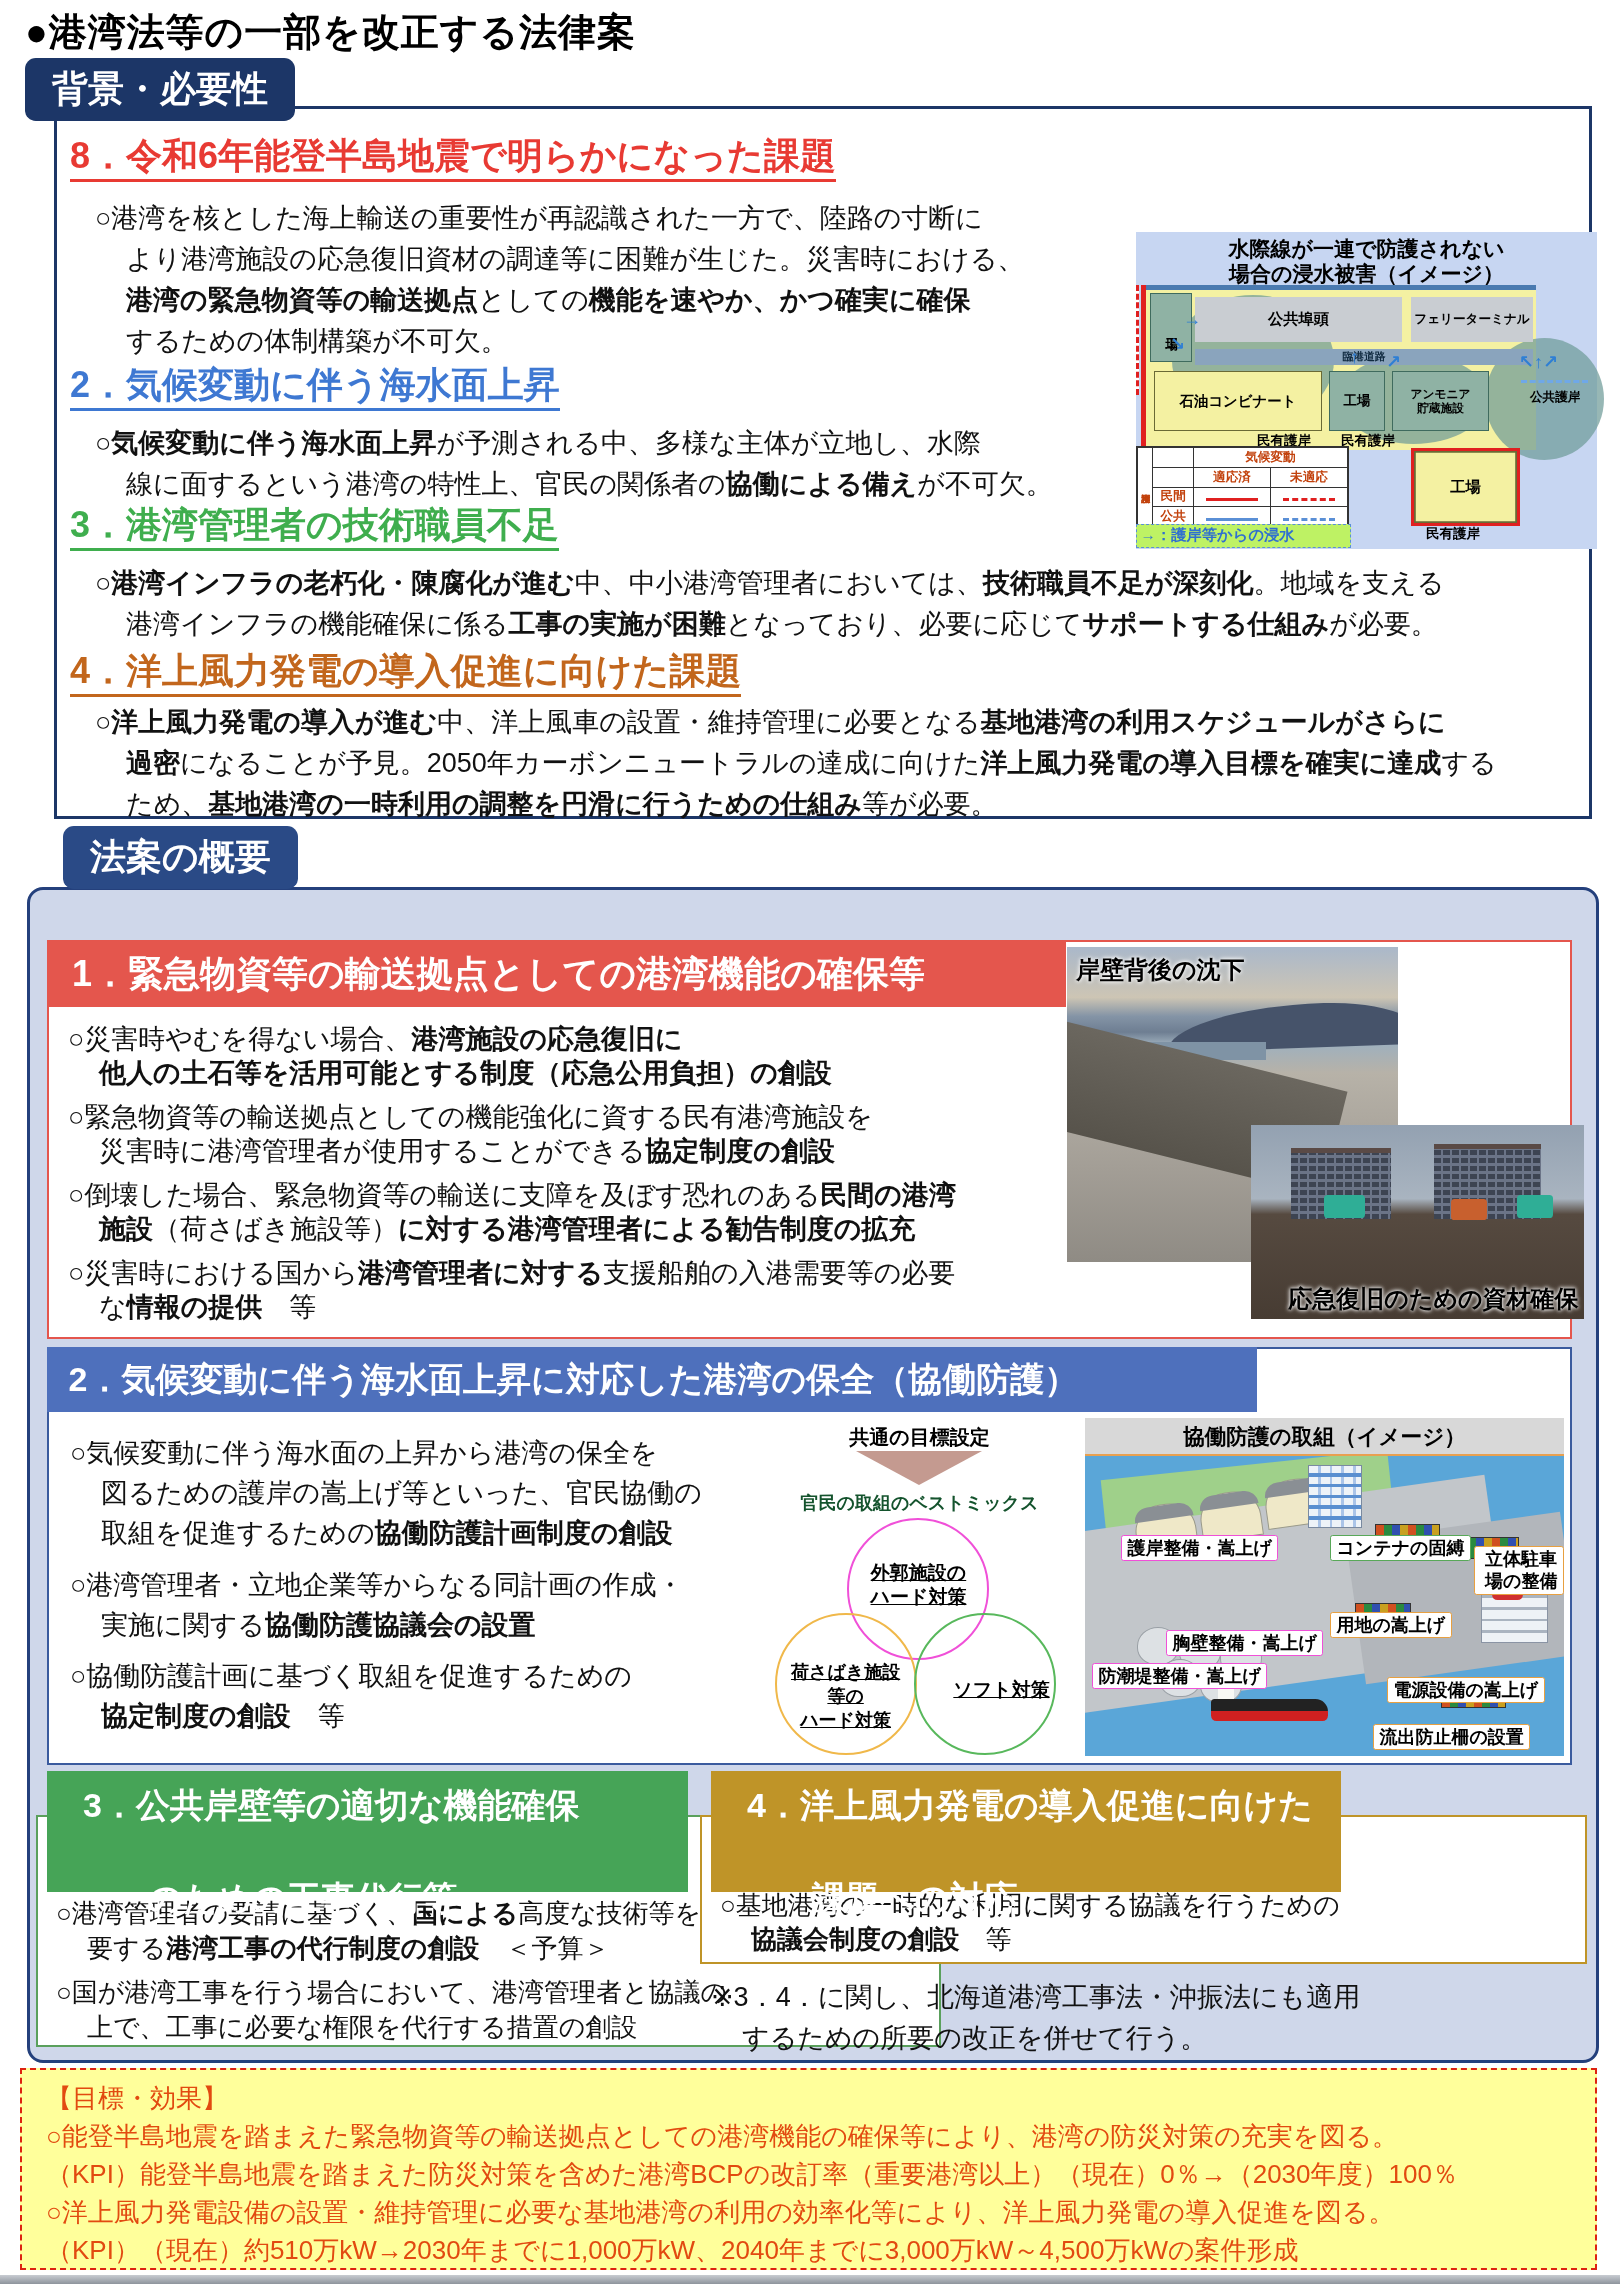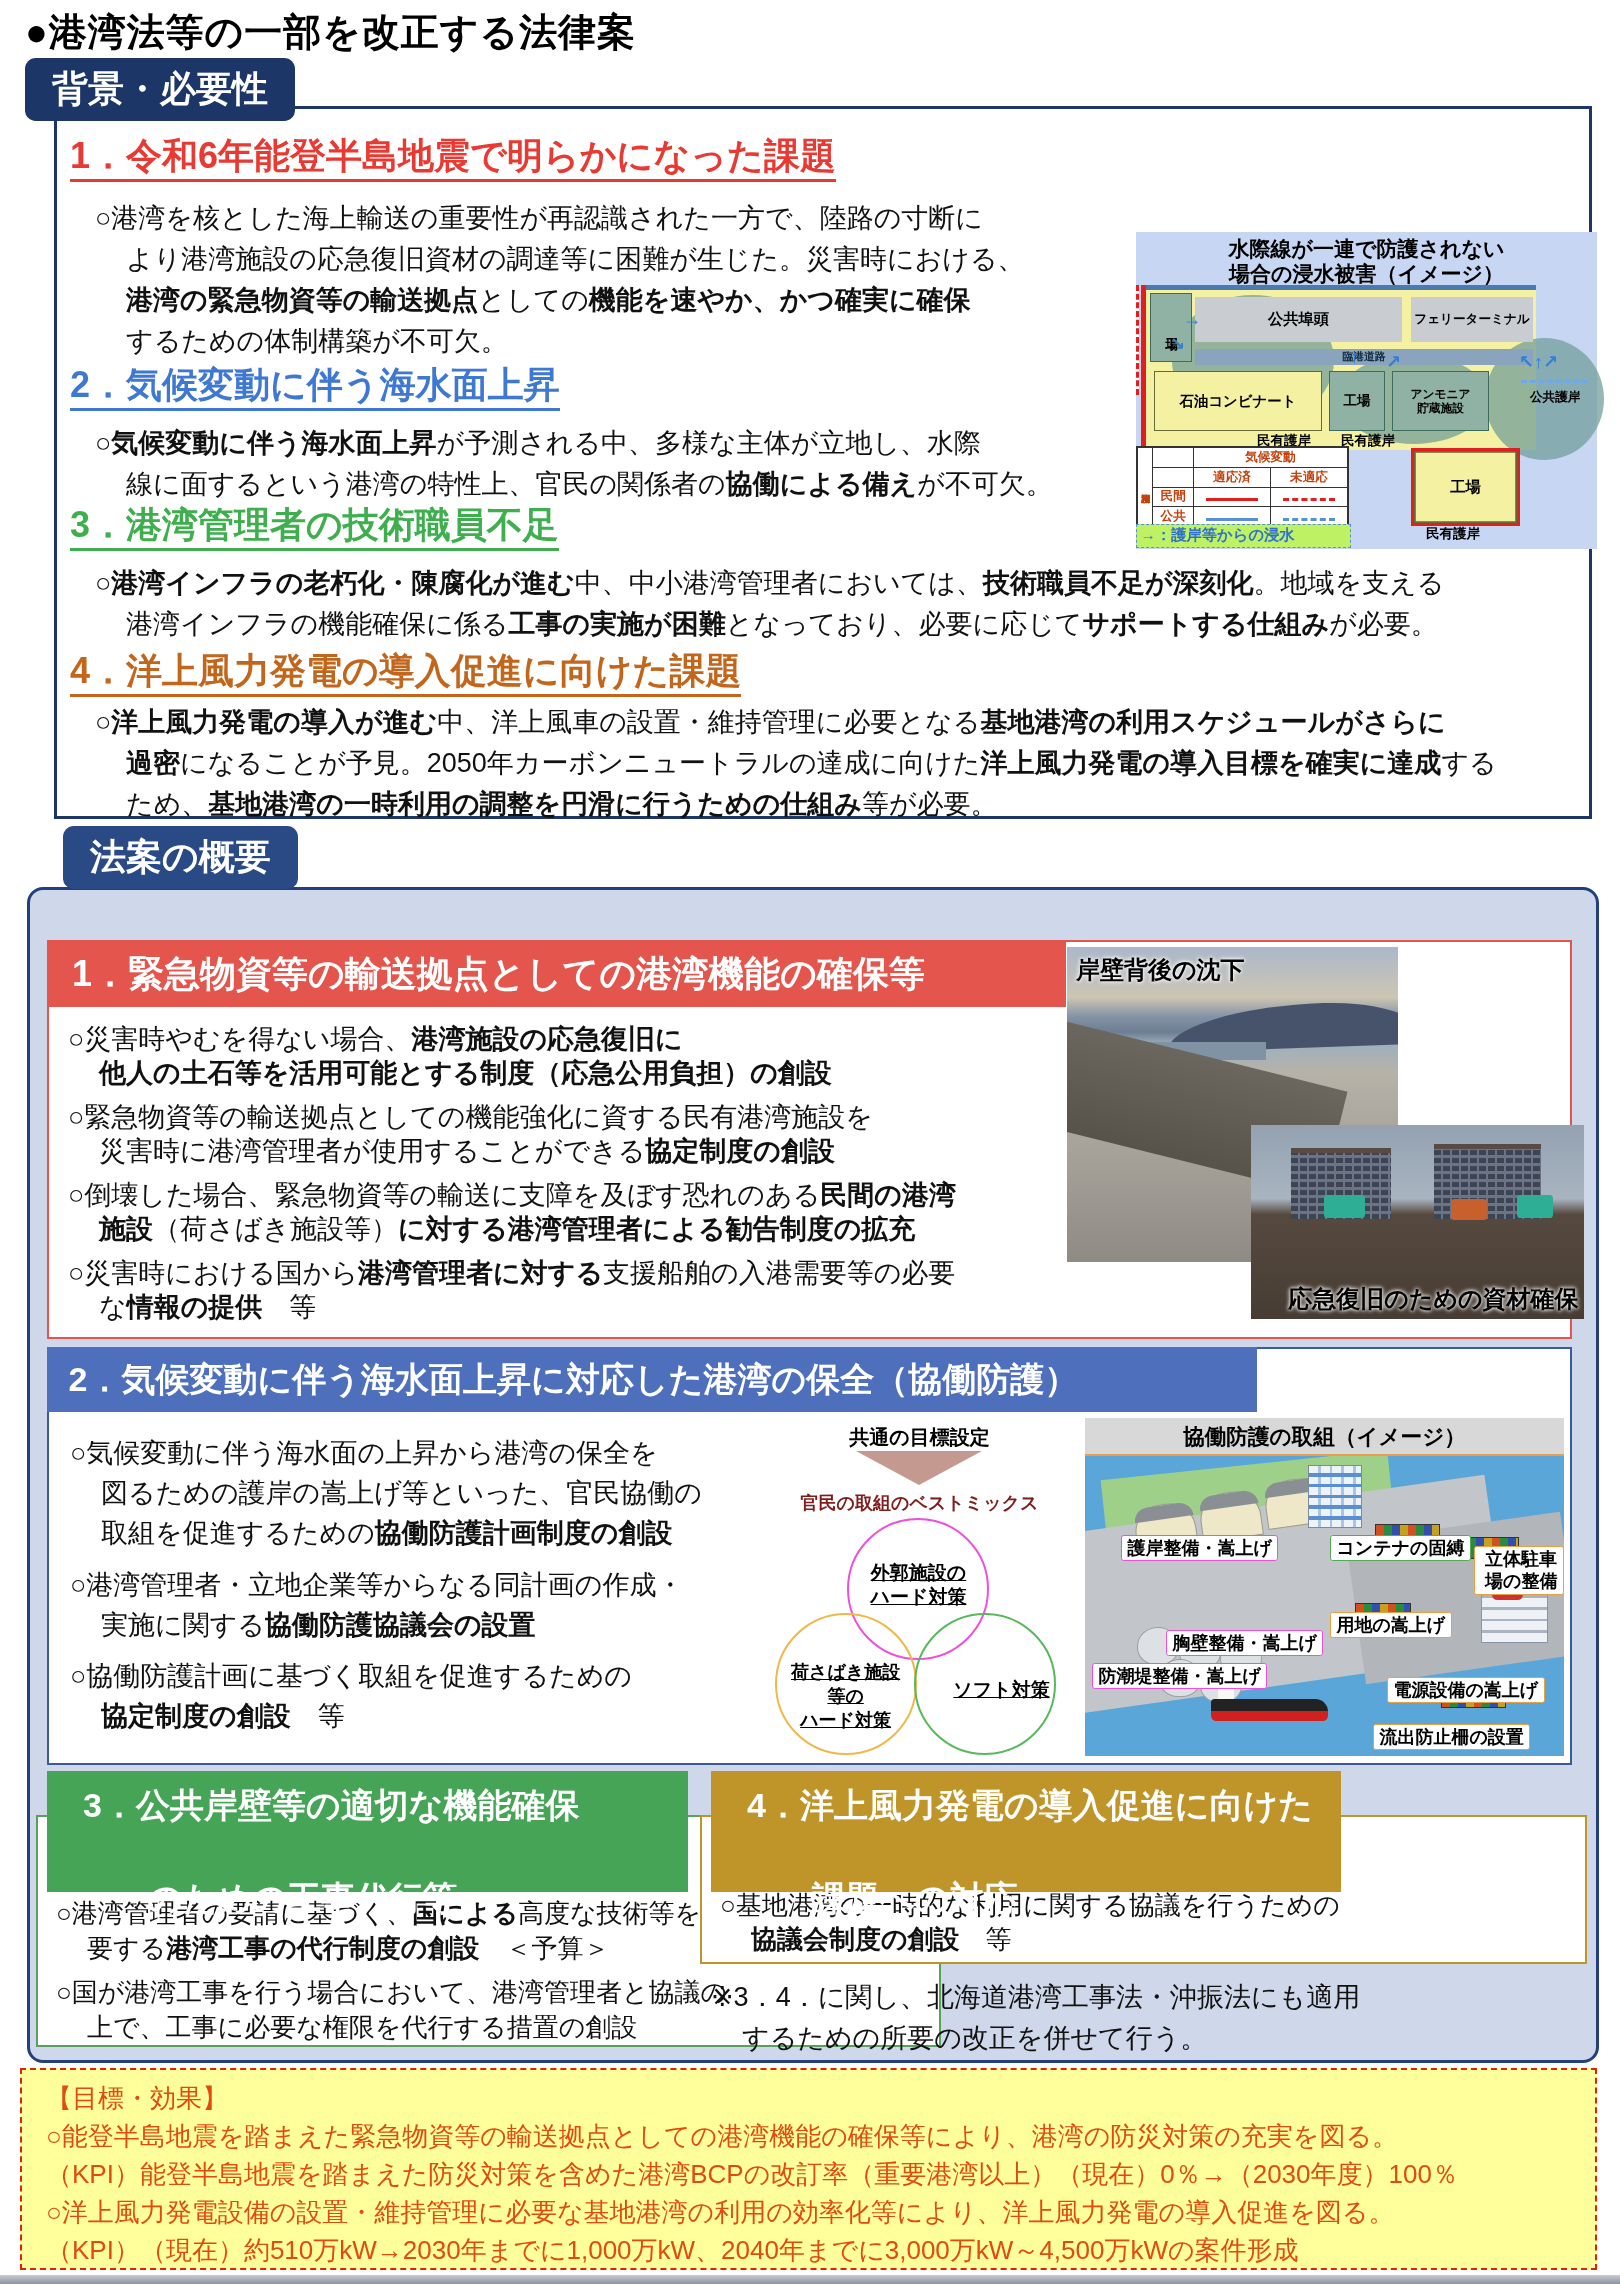--- a/index.html
+++ b/index.html
@@ -98,21 +98,21 @@
   .p2-b2{position:absolute;left:55%;top:10%;width:32%;height:36%;background:#3d4452;background-image:repeating-linear-gradient(0deg,transparent 0 5.4px,#6b7487 5.4px 8px),repeating-linear-gradient(90deg,transparent 0 7.2px,#6b7487 7.2px 9px);border-top:5.4px solid #5a4a46;}
   .p2-ex1{position:absolute;left:22%;top:36%;width:41px;height:23.4px;background:#2fae96;border-radius:3.6px;}
   .p2-ex2{position:absolute;left:60%;top:38%;width:36px;height:21.6px;background:#c8602e;border-radius:3.6px;}
   .p2-ex3{position:absolute;left:80%;top:36%;width:36px;height:23.4px;background:#2fae96;border-radius:3.6px;}
   .p2-cap{position:absolute;right:5.4px;bottom:3.6px;font-size:24px;font-weight:bold;color:#000;text-shadow:0 0 3.6px #fff,0 0 5.4px #fff;}
 
   
   .venn{left:761px;top:1424px;width:317px;height:335px;z-index:2;}
   .venn .vt{left:0;top:0;width:100%;text-align:center;font-size:20px;font-weight:bold;color:#000;}
   .venn .tri{left:95px;top:27px;width:0;height:0;border-left:63px solid transparent;border-right:63px solid transparent;border-top:34px solid #c49a90;}
-  .venn .vmix{left:0;top:67px;width:100%;text-align:center;font-size:18px;font-weight:bold;color:#7f1d1d;}
+  .venn .vmix{left:0;top:67px;width:100%;text-align:center;font-size:18px;font-weight:bold;color:#14532d;}
   .vc{border-radius:50%;width:142px;height:142px;box-sizing:border-box;background:transparent;}
   .vc1{left:86px;top:94px;border:2.7px solid #f050d8;}
   .vc2{left:14.4px;top:189px;border:2.7px solid #f0b84a;}
   .vc3{left:153px;top:189px;border:2.7px solid #58b85c;}
   .vlbl{font-size:19px;font-weight:bold;color:#000;text-align:center;text-decoration:underline;line-height:24px;}
   .vl1{left:90px;top:137px;width:135px;}
   .vl2{left:12.6px;top:236px;width:144px;font-size:18px;}
   .vl3{left:191px;top:254px;width:99px;}
 
   
@@ -143,21 +143,21 @@
 </head>
 <body>
 
 <div id="page">
 
   <div class="abs page-title nowrap">●港湾法等の一部を改正する法律案</div>
 
   <div class="abs bg-box"></div>
   <div class="abs tag bg-tag nowrap">背景・必要性</div>
 
-  <div class="abs bg-h h-red nowrap" style="left:70px;top:135px;"><span>1．令和6年能登半島地震で明らかになった課題</span></div>
+  <div class="abs bg-h h-red nowrap" style="left:70px;top:135px;"><span>8．令和6年能登半島地震で明らかになった課題</span></div>
   <div class="abs bgp" style="left:95px;top:198px;">
     <div class="ln nowrap"><span>○港湾を核とした海上輸送の重要性が再認識された一方で、陸路の寸断に</span></div>
     <div class="ln ind nowrap"><span>より港湾施設の応急復旧資材の調達等に困難が生じた。災害時における、</span></div>
     <div class="ln ind nowrap"><span class="bd">港湾の緊急物資等の輸送拠点</span><span>としての</span><span class="bd">機能を速やか、かつ確実に確保</span></div>
     <div class="ln ind nowrap"><span>するための体制構築が不可欠。</span></div>
   </div>
 
   <div class="abs bg-h h-blue nowrap" style="left:70px;top:364px;"><span>2．気候変動に伴う海水面上昇</span></div>
   <div class="abs bgp" style="left:95px;top:423px;">
     <div class="ln nowrap"><span>○</span><span class="bd">気候変動に伴う海水面上昇</span><span>が予測される中、多様な主体が立地し、水際</span></div>

